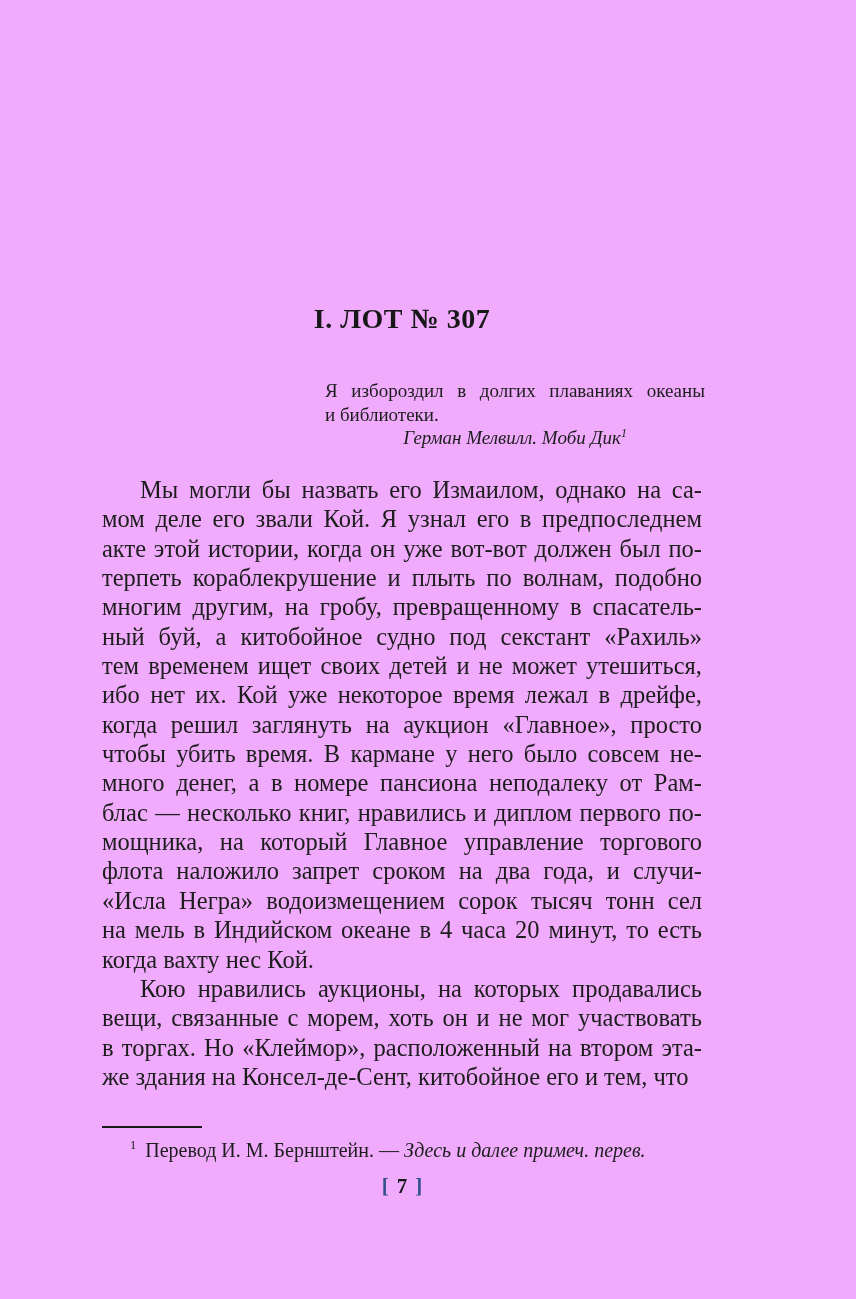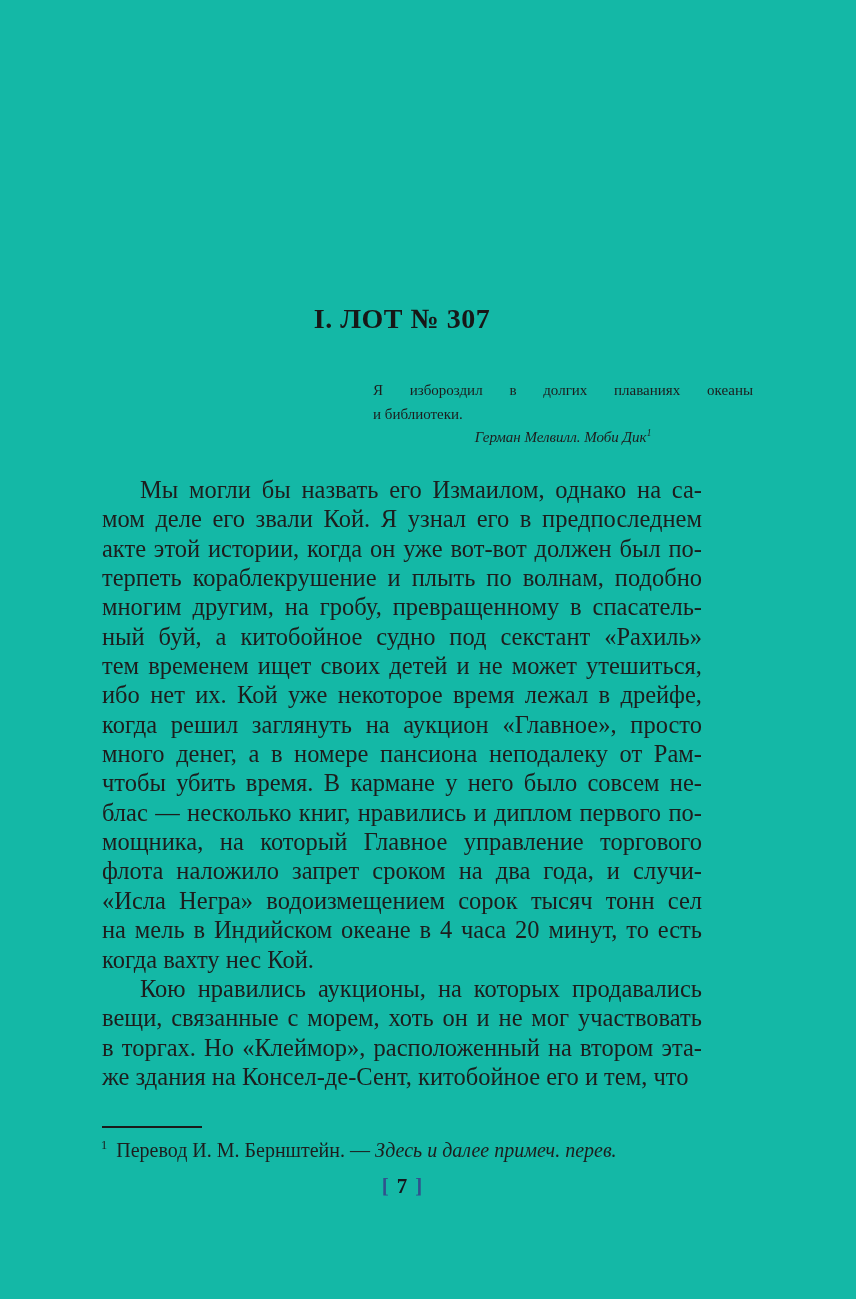--- a/index.html
+++ b/index.html
@@ -4,21 +4,21 @@
 <style>
   html, body {
     margin: 0;
     padding: 0;
     background: #ffffff;
   }
   .page {
     position: relative;
     width: 856px;
     height: 1299px;
-    background: #14b8a6;
+    background: #f0abfc;
     font-family: "Liberation Serif", "DejaVu Serif", serif;
     color: #1d1d1d;
     overflow: hidden;
   }
   .chapter-title {
     position: absolute;
     top: 303px;
     left: 102px;
     width: 600px;
     margin: 0;
@@ -26,23 +26,22 @@
     font-size: 28px;
     font-weight: bold;
     letter-spacing: 0.5px;
     color: #171717;
   }
   .epigraph {
     position: absolute;
     top: 379px;
     left: 325px;
     width: 380px;
-    font-size: 15px;
+    font-size: 19px;
     line-height: 23.5px;
-    margin-left: 48px;
   }
   .epigraph .line {
     text-align: justify;
     text-align-last: justify;
   }
   .epigraph .line.last {
     text-align-last: left;
   }
   .epigraph-attribution {
     text-align: center;
@@ -77,21 +76,21 @@
     position: absolute;
     top: 1126px;
     left: 102px;
     width: 100px;
     height: 2px;
     background: #1a1a1a;
   }
   .footnote {
     position: absolute;
     top: 1138px;
-    left: 85px;
+    left: 114px;
     width: 600px;
     font-size: 20px;
     line-height: 25px;
     text-indent: 16px;
   }
   .footnote .note-marker {
     margin-right: 9px;
   }
   .footnote .italic {
     font-style: italic;
@@ -134,22 +133,22 @@
     <div class="paragraph">
         <div class="line">Мы могли бы назвать его Измаилом, однако на са-</div>
         <div class="line">мом деле его звали Кой. Я узнал его в предпоследнем</div>
         <div class="line">акте этой истории, когда он уже вот-вот должен был по-</div>
         <div class="line">терпеть кораблекрушение и плыть по волнам, подобно</div>
         <div class="line">многим другим, на гробу, превращенному в спасатель-</div>
         <div class="line">ный буй, а китобойное судно под секстант «Рахиль»</div>
         <div class="line">тем временем ищет своих детей и не может утешиться,</div>
         <div class="line">ибо нет их. Кой уже некоторое время лежал в дрейфе,</div>
         <div class="line">когда решил заглянуть на аукцион «Главное», просто</div>
+        <div class="line">чтобы убить время. В кармане у него было совсем не-</div>
         <div class="line">много денег, а в номере пансиона неподалеку от Рам-</div>
-        <div class="line">чтобы убить время. В кармане у него было совсем не-</div>
         <div class="line">блас — несколько книг, нравились и диплом первого по-</div>
         <div class="line">мощника, на который Главное управление торгового</div>
         <div class="line">флота наложило запрет сроком на два года, и случи-</div>
         <div class="line">«Исла Негра» водоизмещением сорок тысяч тонн сел</div>
         <div class="line">на мель в Индийском океане в 4 часа 20 минут, то есть</div>
         <div class="line last">когда вахту нес Кой.</div>
       </div>
     <div class="paragraph">
         <div class="line">Кою нравились аукционы, на которых продавались</div>
         <div class="line">вещи, связанные с морем, хоть он и не мог участвовать</div>

